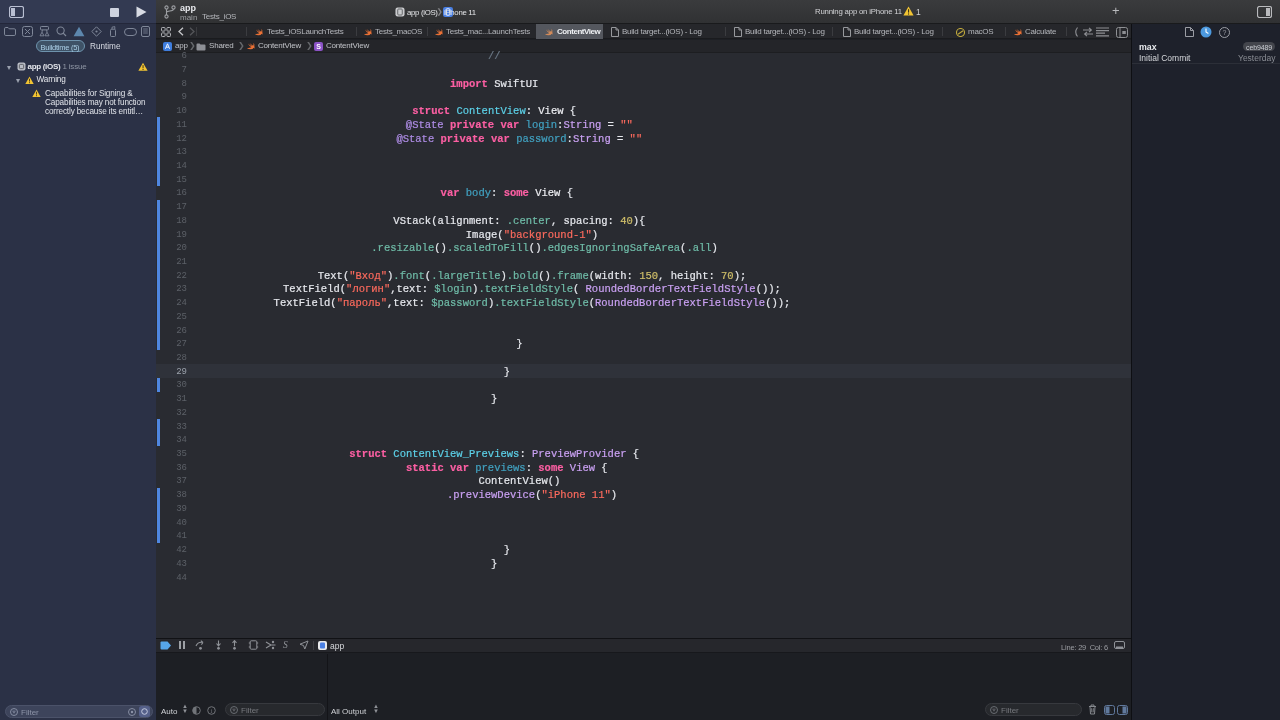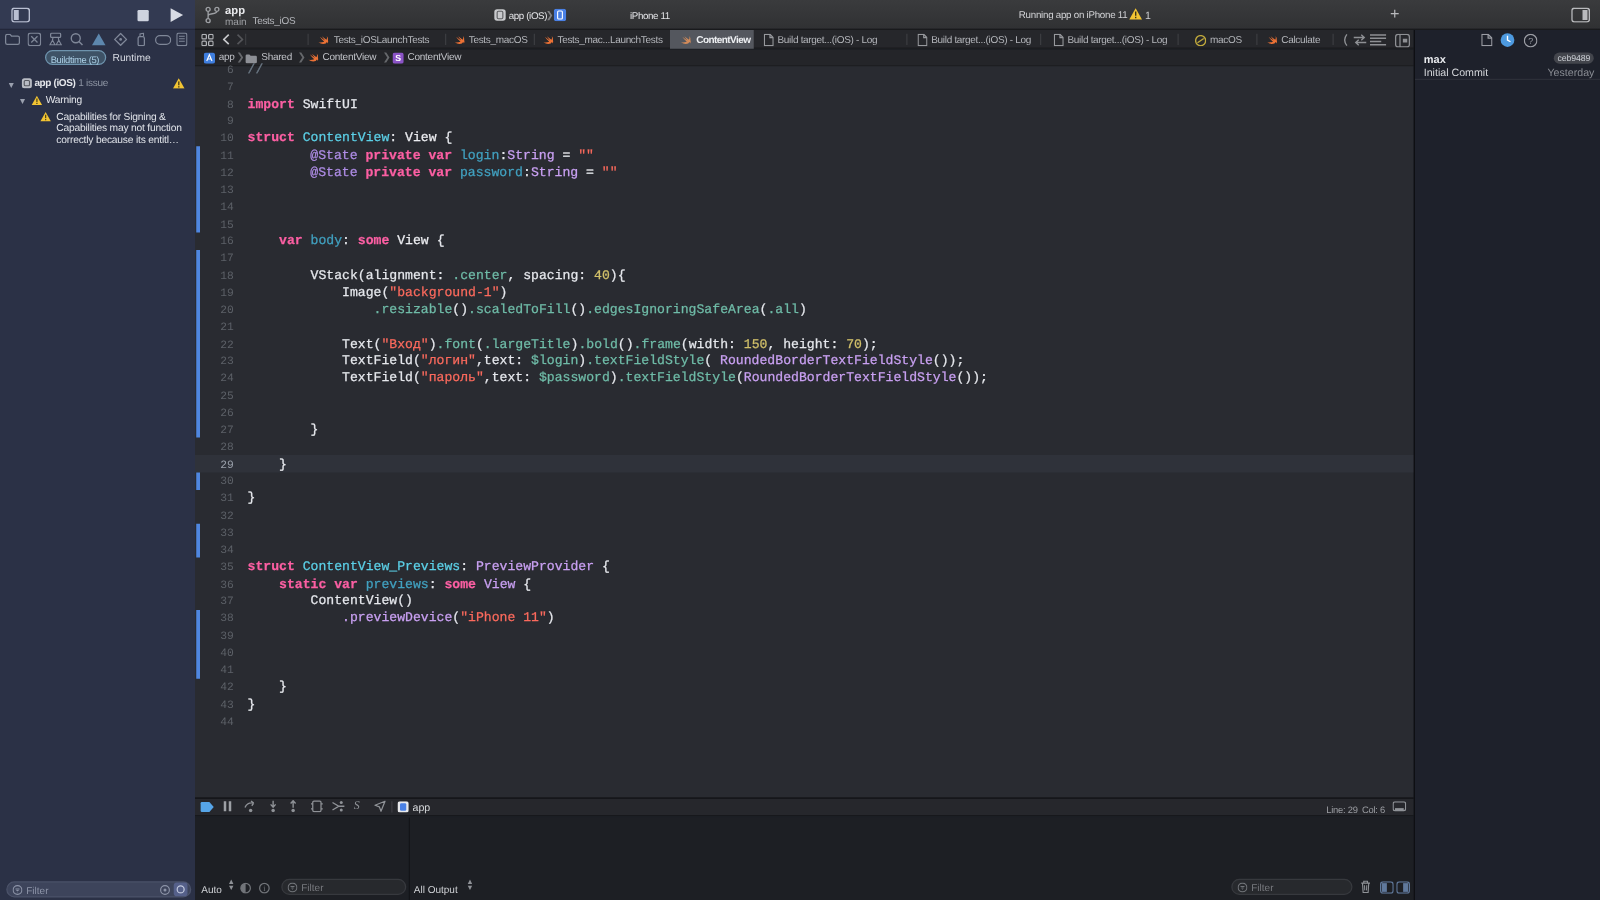--- a/index.html
+++ b/index.html
@@ -50,21 +50,21 @@
 <svg class="abs" style="left:395px;top:6.5px;" width="10" height="10" viewBox="0 0 11 11">
   <rect x="0.5" y="0.5" width="10" height="10" rx="2.4" fill="#c9cacd"></rect>
   <rect x="3" y="2.2" width="5" height="6.6" rx="1" fill="none" stroke="#5e5f62" stroke-width="1"></rect>
 </svg>
 <div class="abs" style="left:407px;top:7.5px;font-size:7.8px;letter-spacing:-0.3px;color:#e3e4e7;">app (iOS)</div>
 <div class="abs" style="left:436.5px;top:7px;font-size:7.5px;color:#808184;">❯</div>
 <svg class="abs" style="left:443px;top:6.5px;" width="10" height="10" viewBox="0 0 10 10">
   <rect x="0" y="0" width="10" height="10" rx="2.2" fill="#4a80e4"></rect>
   <rect x="3.1" y="1.8" width="3.8" height="6.4" rx="0.8" fill="none" stroke="#fff" stroke-width="0.9"></rect>
 </svg>
-<div class="abs" style="left:476px;top:7.5px;font-size:7.8px;letter-spacing:-0.3px;color:#e3e4e7;padding-left:28px;">iPhone 11</div>
+<div class="abs" style="left:444px;top:7.5px;font-size:7.8px;letter-spacing:-0.3px;color:#e3e4e7;">iPhone 11</div>
 
 <div class="abs" style="left:815px;top:7px;font-size:7.8px;letter-spacing:-0.2px;color:#d2d3d6;">Running app on iPhone 11</div>
 <svg class="abs" style="left:903px;top:6px;" width="11" height="10" viewBox="0 0 11 10">
       <path d="M5.5,0.5 L10.6,9.5 L0.4,9.5 Z" fill="#f2c433"></path>
       <rect x="5" y="3.2" width="1.1" height="3.4" fill="#3c3414"></rect>
       <rect x="5" y="7.4" width="1.1" height="1.2" fill="#3c3414"></rect>
     </svg>
 <div class="abs" style="left:916px;top:7px;font-size:8.5px;color:#cfd0d3;">1</div>
 
 <div class="abs" style="left:1112px;top:3px;font-size:13px;color:#b9babd;font-weight:400;">+</div>
@@ -313,21 +313,21 @@
 36
 37
 38
 39
 40
 41
 42
 43
 44</pre>
 
-<pre class="abs" id="code" style="left:198px;top:50.2px;font-size:10.5px;line-height:13.72px;color:#e6e8ed;"><span class="cm">//</span>
+<pre class="abs" id="code" style="left:198px;top:50.2px;font-size:10.5px;line-height:13.72px;color:#e6e8ed;text-align:center;"><span class="cm">//</span>
 
 <span class="k">import</span> <span class="pl">SwiftUI</span>
 
 <span class="k">struct</span> <span class="ty">ContentView</span>: <span class="wh">View</span> {
     <span class="at">@State</span> <span class="k">private</span> <span class="k">var</span> <span class="dec">login</span>:<span class="pu">String</span> = <span class="str">""</span>
     <span class="at">@State</span> <span class="k">private</span> <span class="k">var</span> <span class="dec">password</span>:<span class="pu">String</span> = <span class="str">""</span>
 
 
 
     <span class="k">var</span> <span class="dec">body</span>: <span class="k">some</span> <span class="wh">View</span> {

